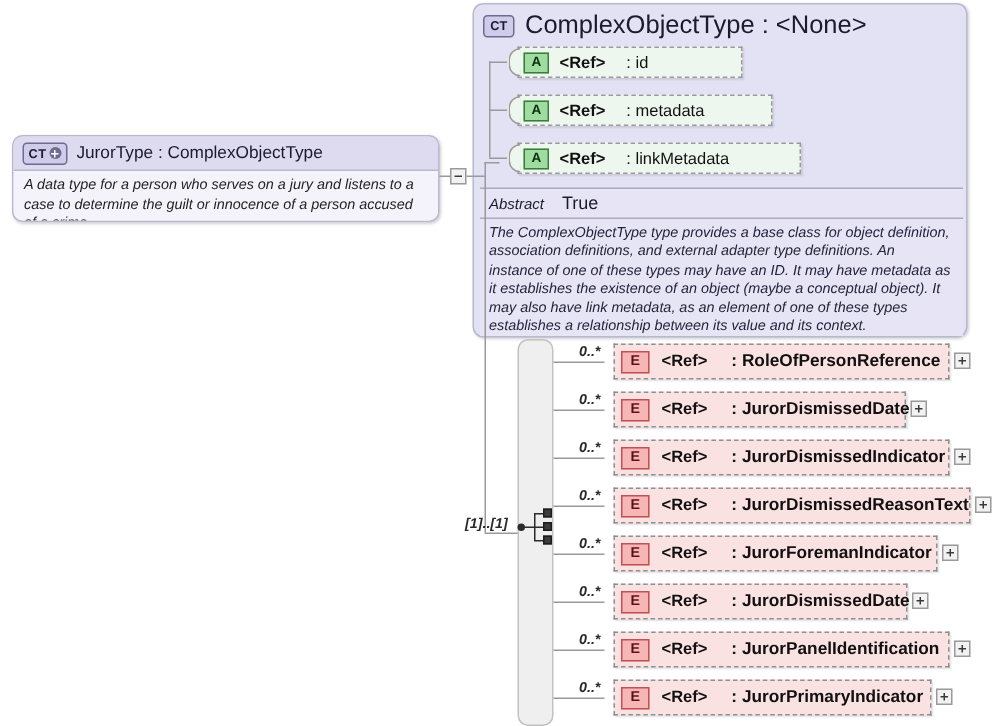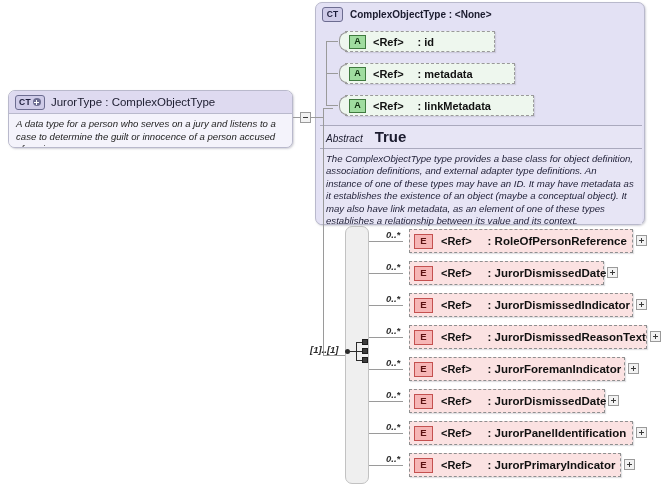--- a/index.html
+++ b/index.html
@@ -140,22 +140,22 @@
     background: #e3e1f4;
     box-shadow: 1px 1px 2px rgba(120,120,140,0.35);
   }
   .cot-head {
     position: absolute;
     left: 6px; top: 4px;
     display: flex;
     align-items: center;
   }
   .cot-title {
-    font-size: 10px;
-    font-weight: bold;
+    font-size: 17px;
+    font-weight: normal;
     color: #1b1b2e;
     margin-left: 7px;
     white-space: nowrap;
   }
   .cot-badge {
     display: inline-flex;
     align-items: center;
     justify-content: center;
     width: 19px;
     height: 13px;
@@ -210,21 +210,21 @@
     box-sizing: border-box;
   }
   .attr-ref {
     font-size: 11px;
     font-weight: bold;
     color: #111;
     margin-left: 7px;
   }
   .attr-name {
     font-size: 11px;
-    font-weight: bold;
+    font-weight: normal;
     color: #111;
     margin-left: 14px;
     padding-right: 8px;
   }
 
   
   .cot-info {
     position: absolute;
     box-sizing: border-box;
     background: #e7e5f5;
@@ -235,22 +235,22 @@
     align-items: baseline;
     padding: 2px 0 3px 6px;
     border-bottom: 1px solid #aaa9bd;
   }
   .abstract-label {
     font-size: 10px;
     font-style: italic;
     color: #1b1b2e;
   }
   .abstract-value {
-    font-size: 15px;
-    font-weight: bold;
+    font-size: 12px;
+    font-weight: normal;
     color: #1b1b2e;
     margin-left: 12px;
   }
   .cot-doc {
     font-size: 9.6px;
     font-style: italic;
     color: #23233a;
     line-height: 12.4px;
     padding: 4px 8px 5px 6px;
   }

